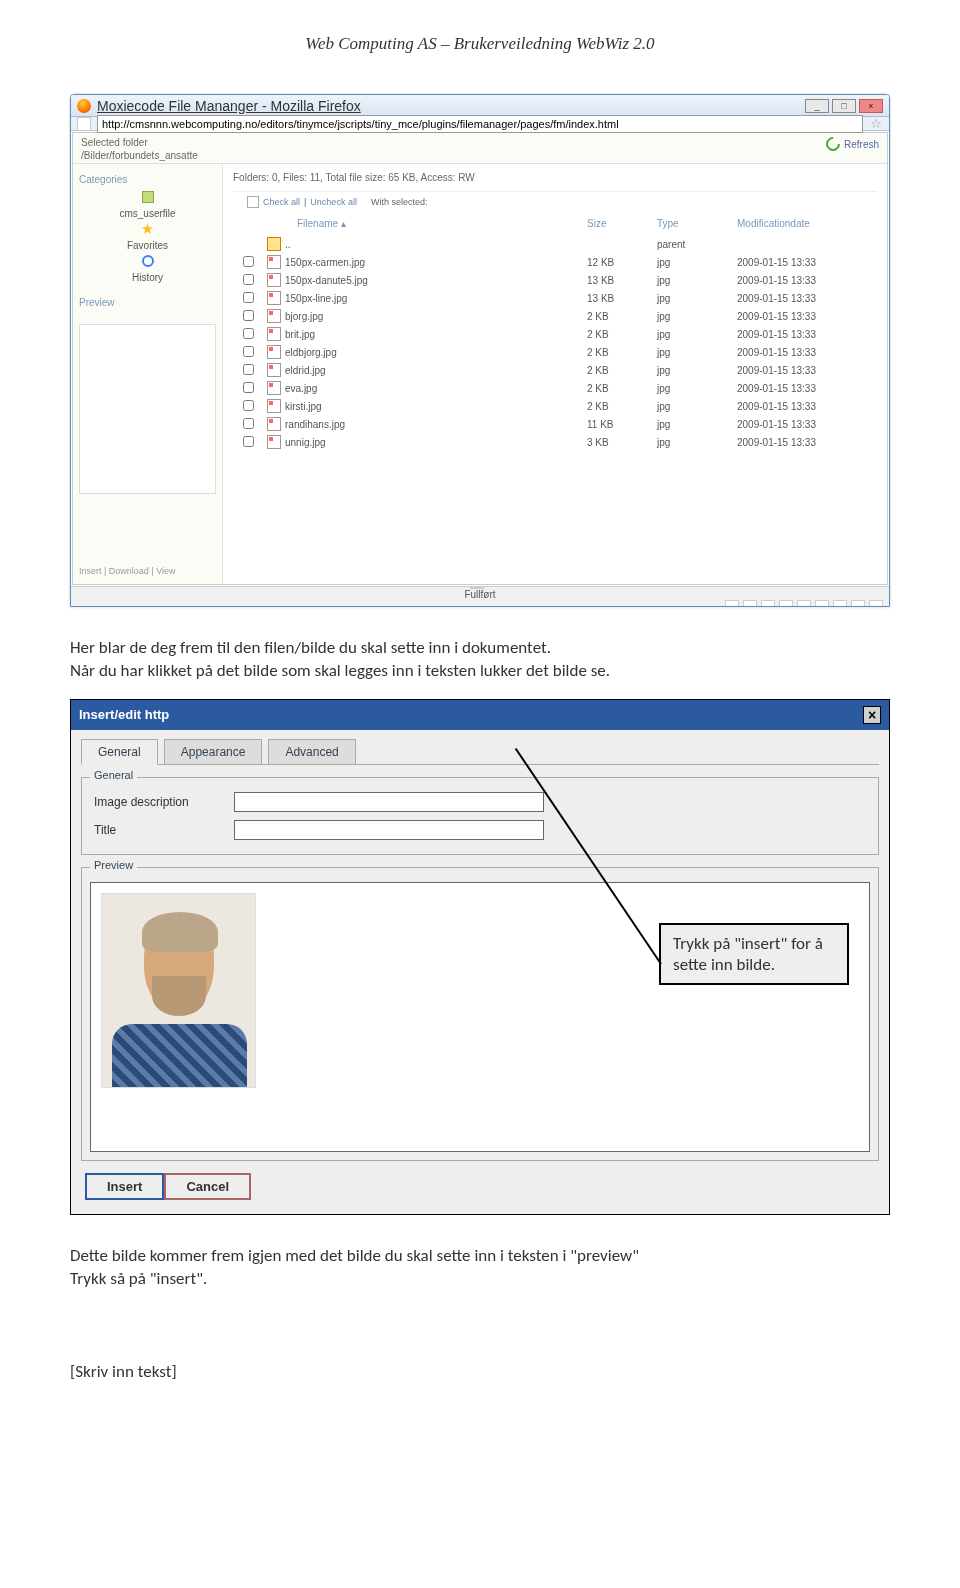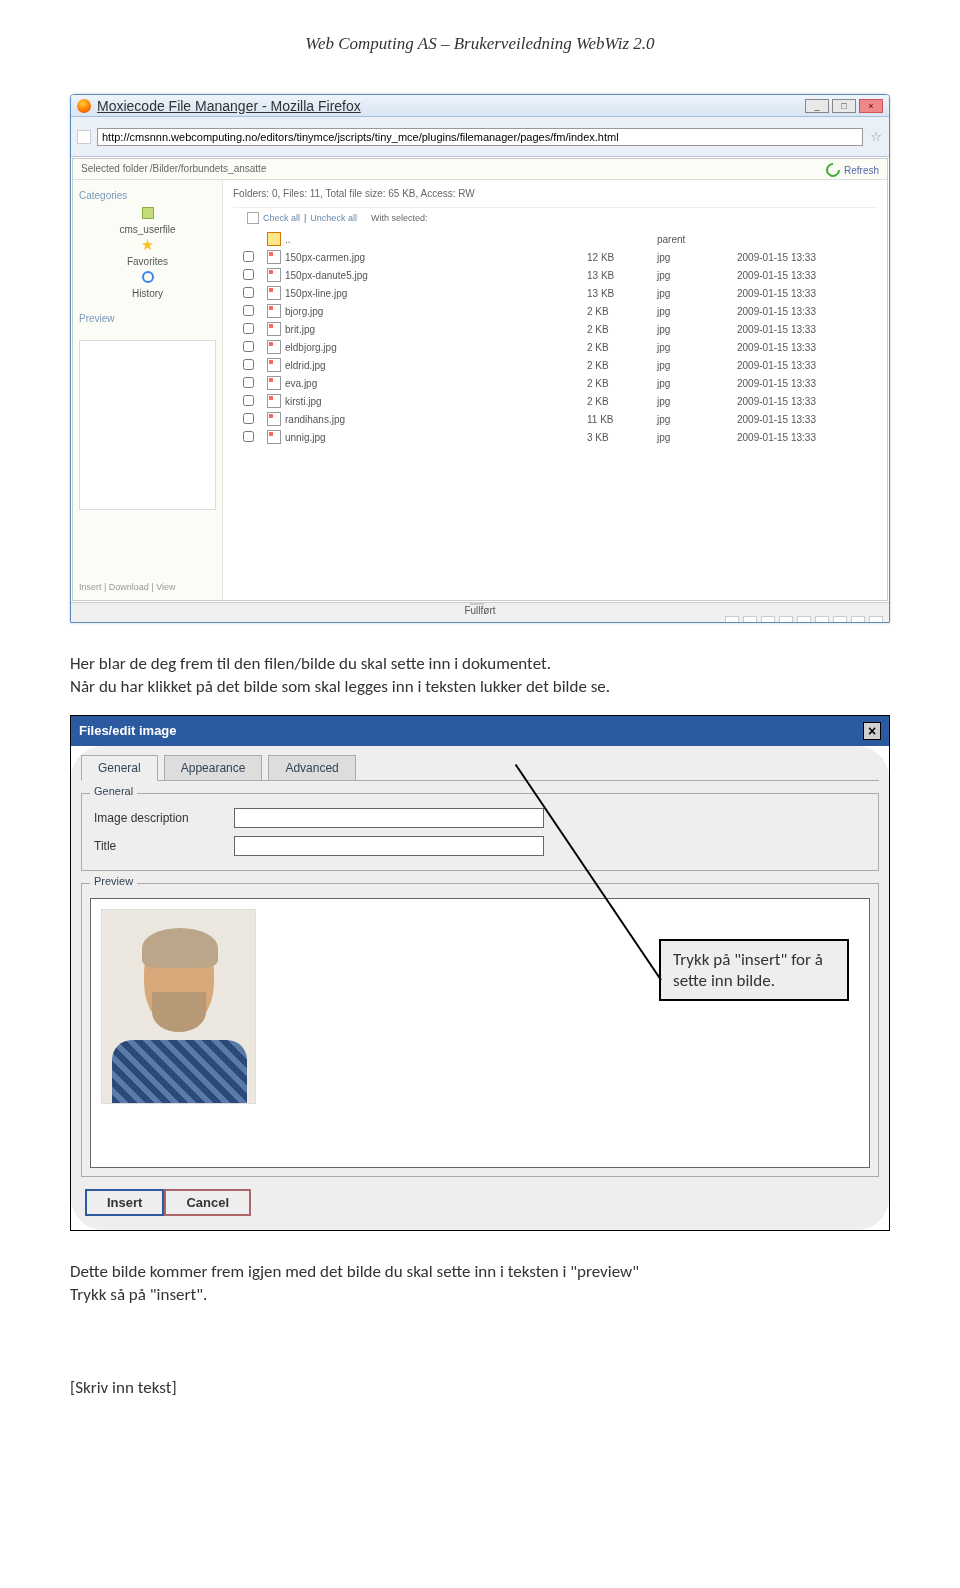--- a/index.html
+++ b/index.html
@@ -9,29 +9,29 @@
 
   
   .browser-window { border: 1px solid #5a8cc0; border-radius: 4px 4px 0 0; overflow: hidden; box-shadow: 0 0 3px rgba(0,0,0,0.2); }
   .titlebar { background: linear-gradient(#eef4fb, #d8e5f3); height: 22px; display: flex; align-items: center; padding: 0 6px; border-bottom: 1px solid #a7bfda; }
   .titlebar .ff-icon { width: 14px; height: 14px; background: radial-gradient(circle at 40% 30%, #ffcc33 0, #ff7700 60%, #cc3300 100%); border-radius: 50%; margin-right: 6px; }
   .titlebar .title { font-size: 14px; color: #333; flex: 1; text-decoration: underline; }
   .titlebar .winbtns { display: flex; gap: 3px; }
   .titlebar .winbtn { width: 24px; height: 14px; border: 1px solid #888; background: #e8e8e8; font-size: 9px; text-align: center; line-height: 12px; }
   .titlebar .winbtn.close { background: #e88; border-color: #c55; color: #600; }
 
-  .urlbar { display: flex; align-items: center; background: #eaf0f7; height: 40px; padding: 2px 6px; gap: 6px; border-bottom: 1px solid #b8c8da; }
+  .urlbar { display: flex; align-items: center; background: #eaf0f7; height: 14px; padding: 2px 6px; gap: 6px; border-bottom: 1px solid #b8c8da; }
   .urlbar .doc-icon { width: 14px; height: 14px; background: #fff; border: 1px solid #ccc; }
   .urlbar input { flex: 1; height: 18px; border: 1px solid #999; font-size: 11px; padding: 0 4px; background: #fff; }
   .urlbar .star { width: 14px; height: 14px; color: #999; font-size: 13px; line-height: 14px; text-align: center; }
 
   
   .app { background: #fff; border: 1px solid #ccc; margin: 1px; }
   .app-top { background: #fcfcf7; border-bottom: 1px solid #ddd; padding: 4px 8px 2px; display: flex; justify-content: space-between; align-items: flex-start; font-size: 10px; color: #666; }
-  .app-top .left { display: flex; flex-direction: row; gap: 2px; }
+  .app-top .left { display: flex; flex-direction: column; gap: 2px; }
   .app-top .right { display: flex; align-items: center; gap: 4px; color: #56a; }
   .app-top .refresh-icon { width: 14px; height: 14px; border: 2px solid #4a3; border-radius: 50%; border-top-color: transparent; transform: rotate(45deg); }
 
   .app-body { display: flex; min-height: 420px; }
   .sidebar { width: 150px; background: #fcfcf7; border-right: 1px solid #e5e5e0; padding: 8px 6px; display: flex; flex-direction: column; font-size: 10px; }
   .sidebar .section-title { color: #7899bb; font-size: 10px; padding: 2px 0 4px; }
   .sidebar .sb-item { display: flex; align-items: center; gap: 5px; padding: 2px 0; color: #555; flex-direction: column; }
   .sidebar .sb-icon { width: 12px; height: 12px; }
   .sb-folder { background: #c3dd7a; border: 1px solid #8aad40; }
   .sb-star { background: #fbbf24; clip-path: polygon(50% 0%, 61% 35%, 98% 35%, 68% 57%, 79% 91%, 50% 70%, 21% 91%, 32% 57%, 2% 35%, 39% 35%); }
@@ -62,21 +62,21 @@
   .statusbar .sb-icons { margin-left: auto; display: flex; gap: 4px; }
   .statusbar .sb-icons span { width: 14px; height: 14px; border: 1px solid #ccc; background: #fff; }
 
   
   .body-text { font-family: Calibri, Arial, sans-serif; font-size: 17px; margin: 30px 0 16px; line-height: 1.35; }
 
   
   .dialog { border: 1px solid #000; font-size: 12px; font-family: Verdana, sans-serif; }
   .dlg-title { background: #2c5aa0; color: #fff; font-weight: bold; font-size: 13px; padding: 6px 8px; display: flex; justify-content: space-between; align-items: center; }
   .dlg-title .x { background: #d0d0d0; color: #000; width: 18px; height: 18px; text-align: center; line-height: 16px; font-size: 14px; border: 1px solid #000; }
-  .dlg-body { background: #eee; padding: 8px 10px; border-radius: 32px; }
+  .dlg-body { background: #eee; padding: 8px 10px; }
   .tabs { display: flex; border-bottom: 1px solid #aaa; }
   .tab { padding: 5px 16px; border: 1px solid #aaa; background: #ddd; color: #345; font-size: 12px; position: relative; top: 1px; margin-right: 6px; }
   .tab.active { background: #eee; border-bottom: 1px solid #eee; font-weight: normal; }
   .fieldset { border: 1px solid #aaa; margin-top: 12px; padding: 10px 12px; position: relative; }
   .fieldset .legend { position: absolute; top: -9px; left: 8px; background: #eee; padding: 0 4px; color: #345; font-size: 11px; }
   .form-row { display: flex; align-items: center; padding: 4px 0; gap: 10px; }
   .form-row label { width: 130px; font-size: 12px; color: #333; }
   .form-row input[type=text] { flex: 1; max-width: 310px; height: 20px; border: 1px solid #666; font-size: 12px; padding: 0 4px; }
   .form-row .browse-icon { width: 20px; height: 20px; border: 1px solid #888; background: #fff; position: relative; }
   .form-row .browse-icon::before { content: ""; position: absolute; left: 2px; top: 5px; width: 7px; height: 7px; background: #c33; }
@@ -156,20 +156,27 @@
 
         <div class="main">
           <div class="info-line">Folders: 0, Files: 11, Total file size: 65 KB, Access: RW</div>
           <div class="list-toolbar">
             <span style="width:12px;height:12px;border:1px solid #aaa;display:inline-block;"></span>
             <a>Check all</a>
             <span>|</span>
             <a>Uncheck all</a>
             <span style="margin-left:10px;">With selected:</span>
           </div>
+          <div class="list-header">
+            <div class="col-check"></div>
+            <div class="col-name"><span>Filename</span> ▴</div>
+            <div class="col-size">Size</div>
+            <div class="col-type">Type</div>
+            <div class="col-date">Modificationdate</div>
+          </div>
 
           <div class="file-row">
             <div class="chk"></div>
             <div class="fname">
                 <div class="ficon fi-folder"></div>
                 <span>..</span>
               </div>
             <div class="col-size"></div>
             <div class="col-type">parent</div>
             <div class="col-date"></div>
@@ -304,21 +311,21 @@
           <span></span>
           <span></span>
       </div>
     </div>
   </div>
 
   <div class="body-text" id="bodytext1">Her blar de deg frem til den filen/bilde du skal sette inn i dokumentet.<br>Når du har klikket på det bilde som skal legges inn i teksten lukker det bilde se.</div>
 
   <div class="dialog">
     <div class="dlg-title">
-      <span>Files/edit image</span>
+      <span>Insert/edit http</span>
       <div class="x">×</div>
     </div>
     <div class="dlg-body">
       <div class="tabs">
         <div class="tab active">General</div>
         <div class="tab">Appearance</div>
         <div class="tab">Advanced</div>
       </div>
 
       <div class="fieldset">

